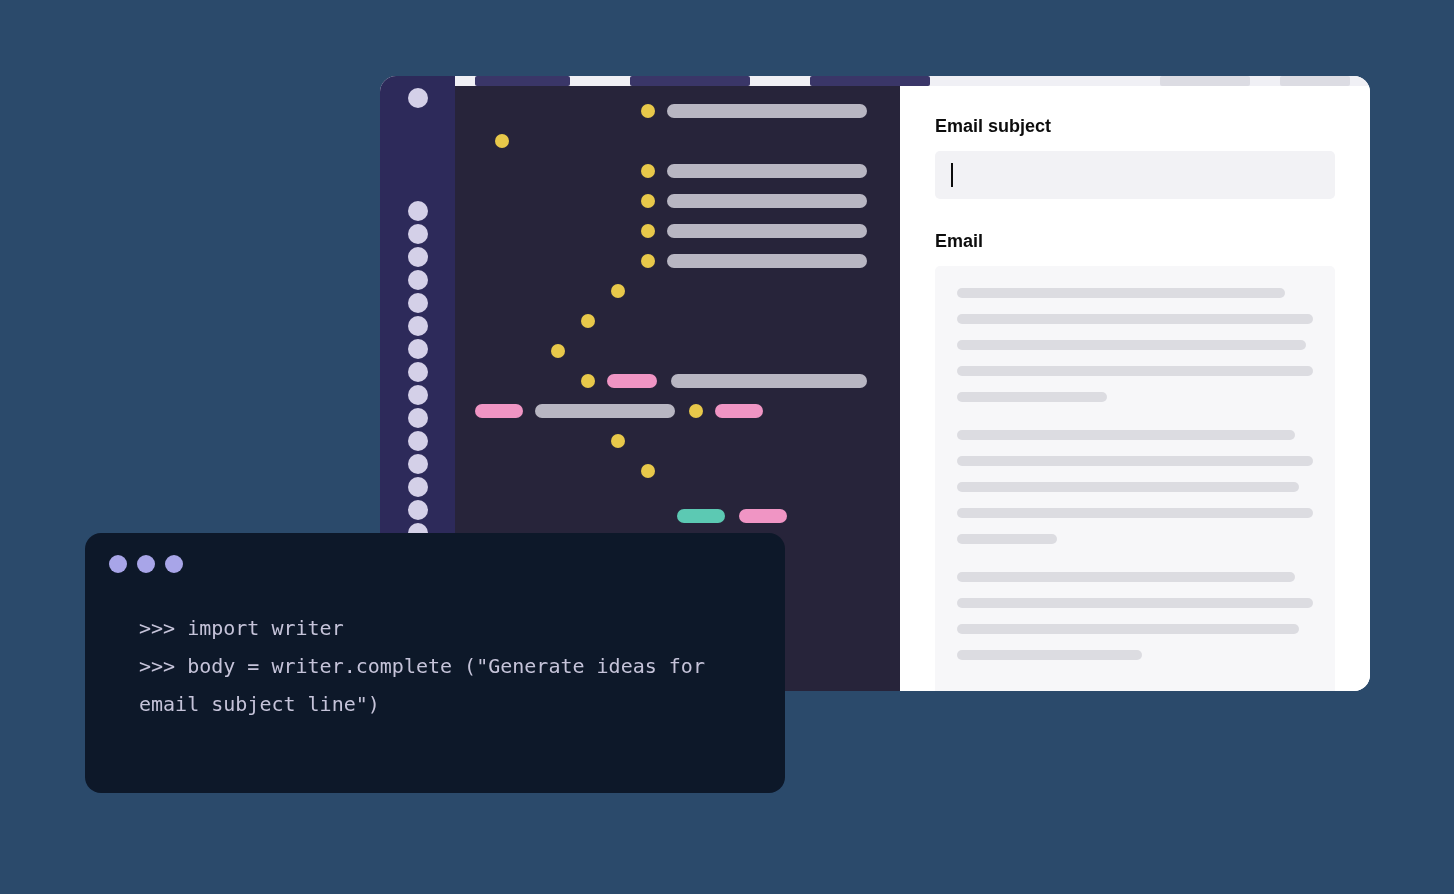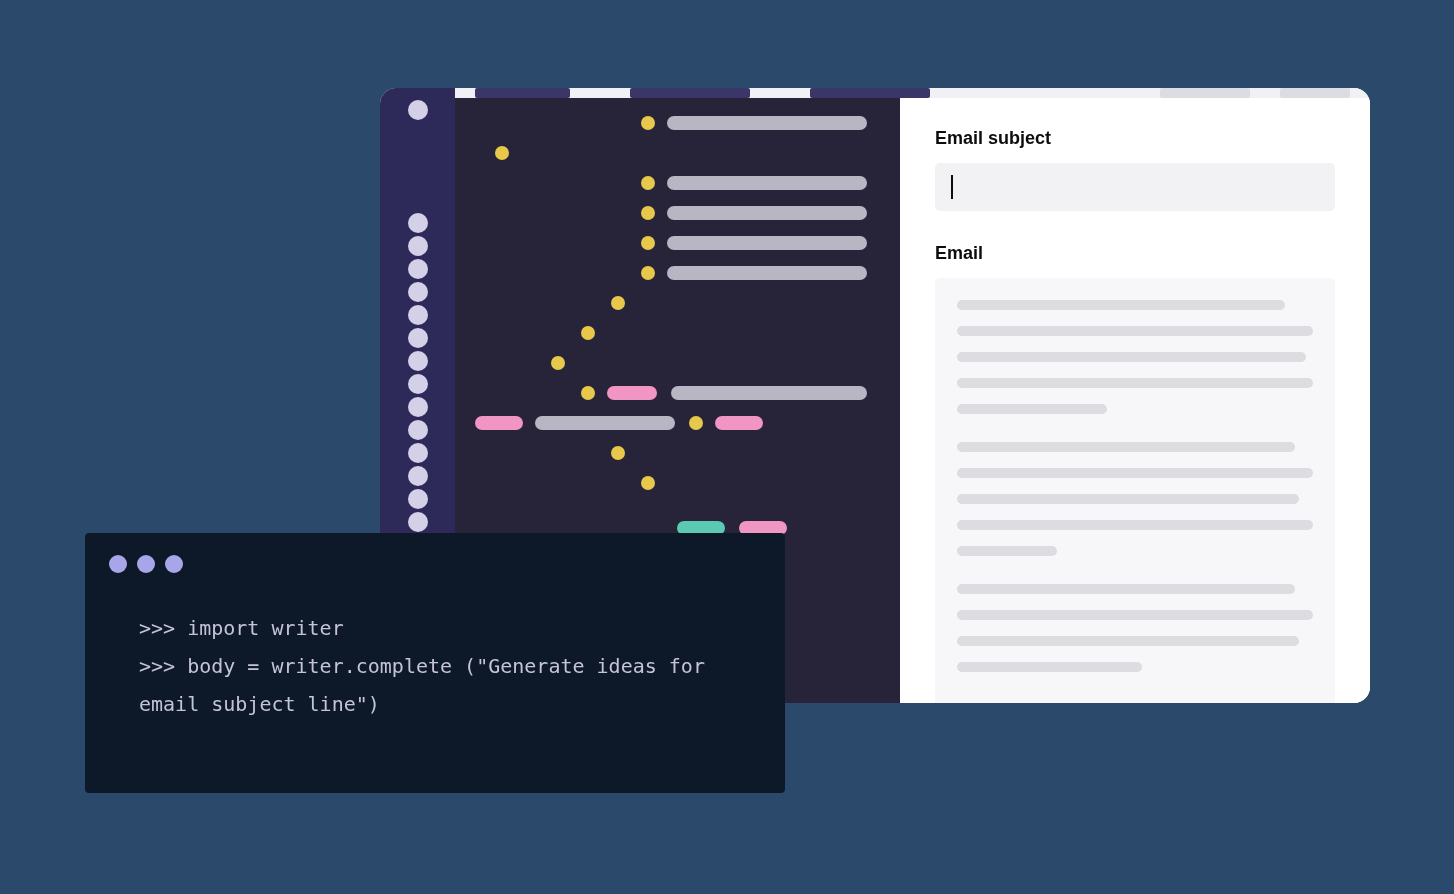--- a/index.html
+++ b/index.html
@@ -12,21 +12,21 @@
       width: 1454px;
       height: 894px;
       background: #2b4a6b;
       position: relative;
       font-family: -apple-system, BlinkMacSystemFont, 'Segoe UI', sans-serif;
       overflow: hidden;
     }
     
     .main-window {
       position: absolute;
-      top: 88px;
+      top: 76px;
       left: 380px;
       width: 990px;
       height: 615px;
       background: #fff;
       border-radius: 16px;
       overflow: hidden;
       display: flex;
     }
     
     .sidebar {
@@ -173,21 +173,21 @@
       margin-bottom: 16px;
     }
     
     .terminal-window {
       position: absolute;
       top: 533px;
       left: 85px;
       width: 700px;
       height: 260px;
       background: #0d1829;
-      border-radius: 4px;
+      border-radius: 16px;
       padding: 22px 24px;
     }
     
     .terminal-dots {
       display: flex;
       gap: 10px;
       margin-bottom: 36px;
     }
     
     .terminal-dot {

